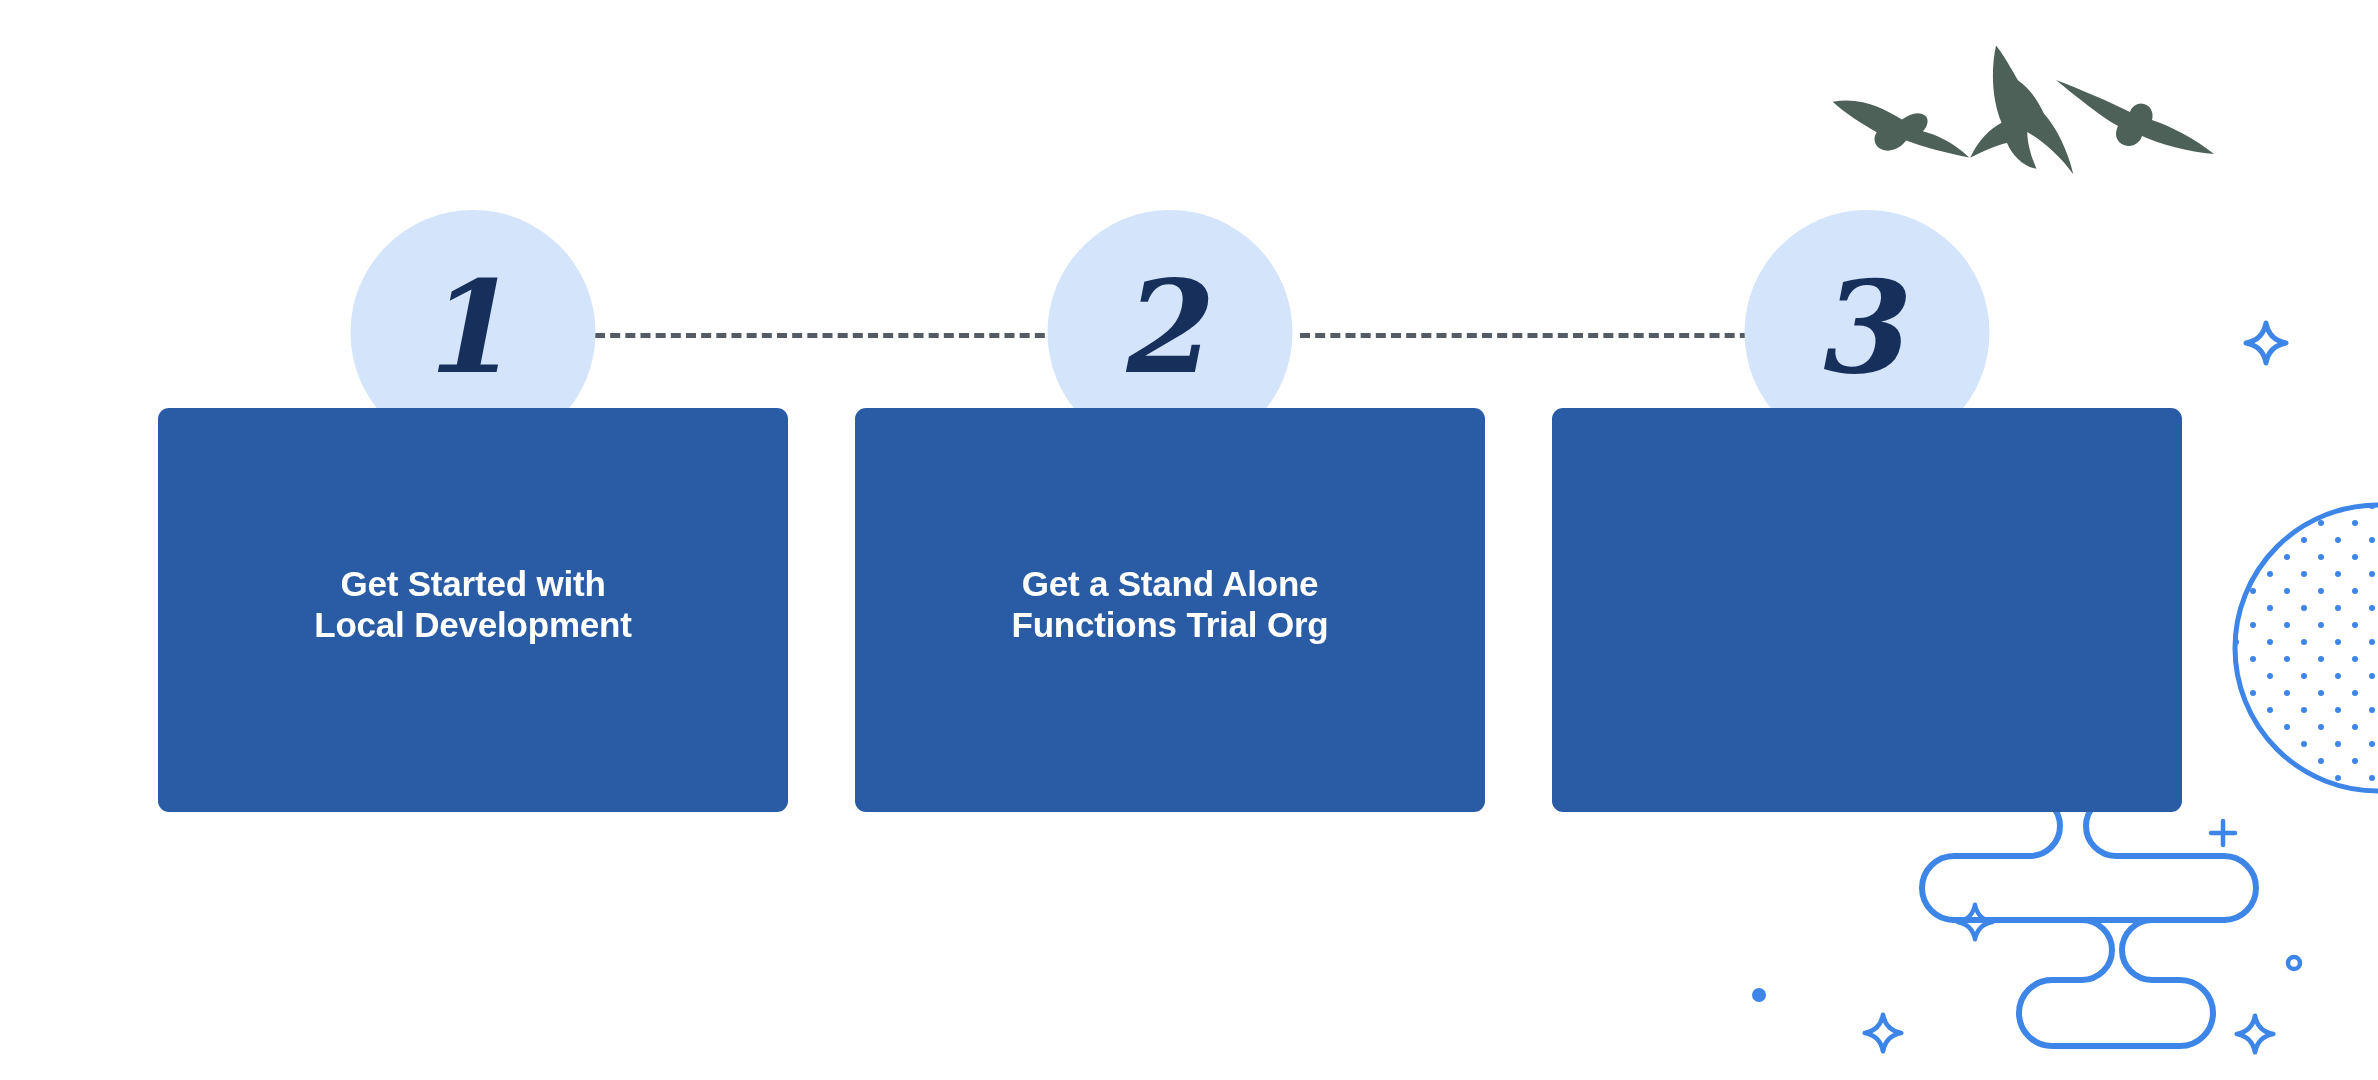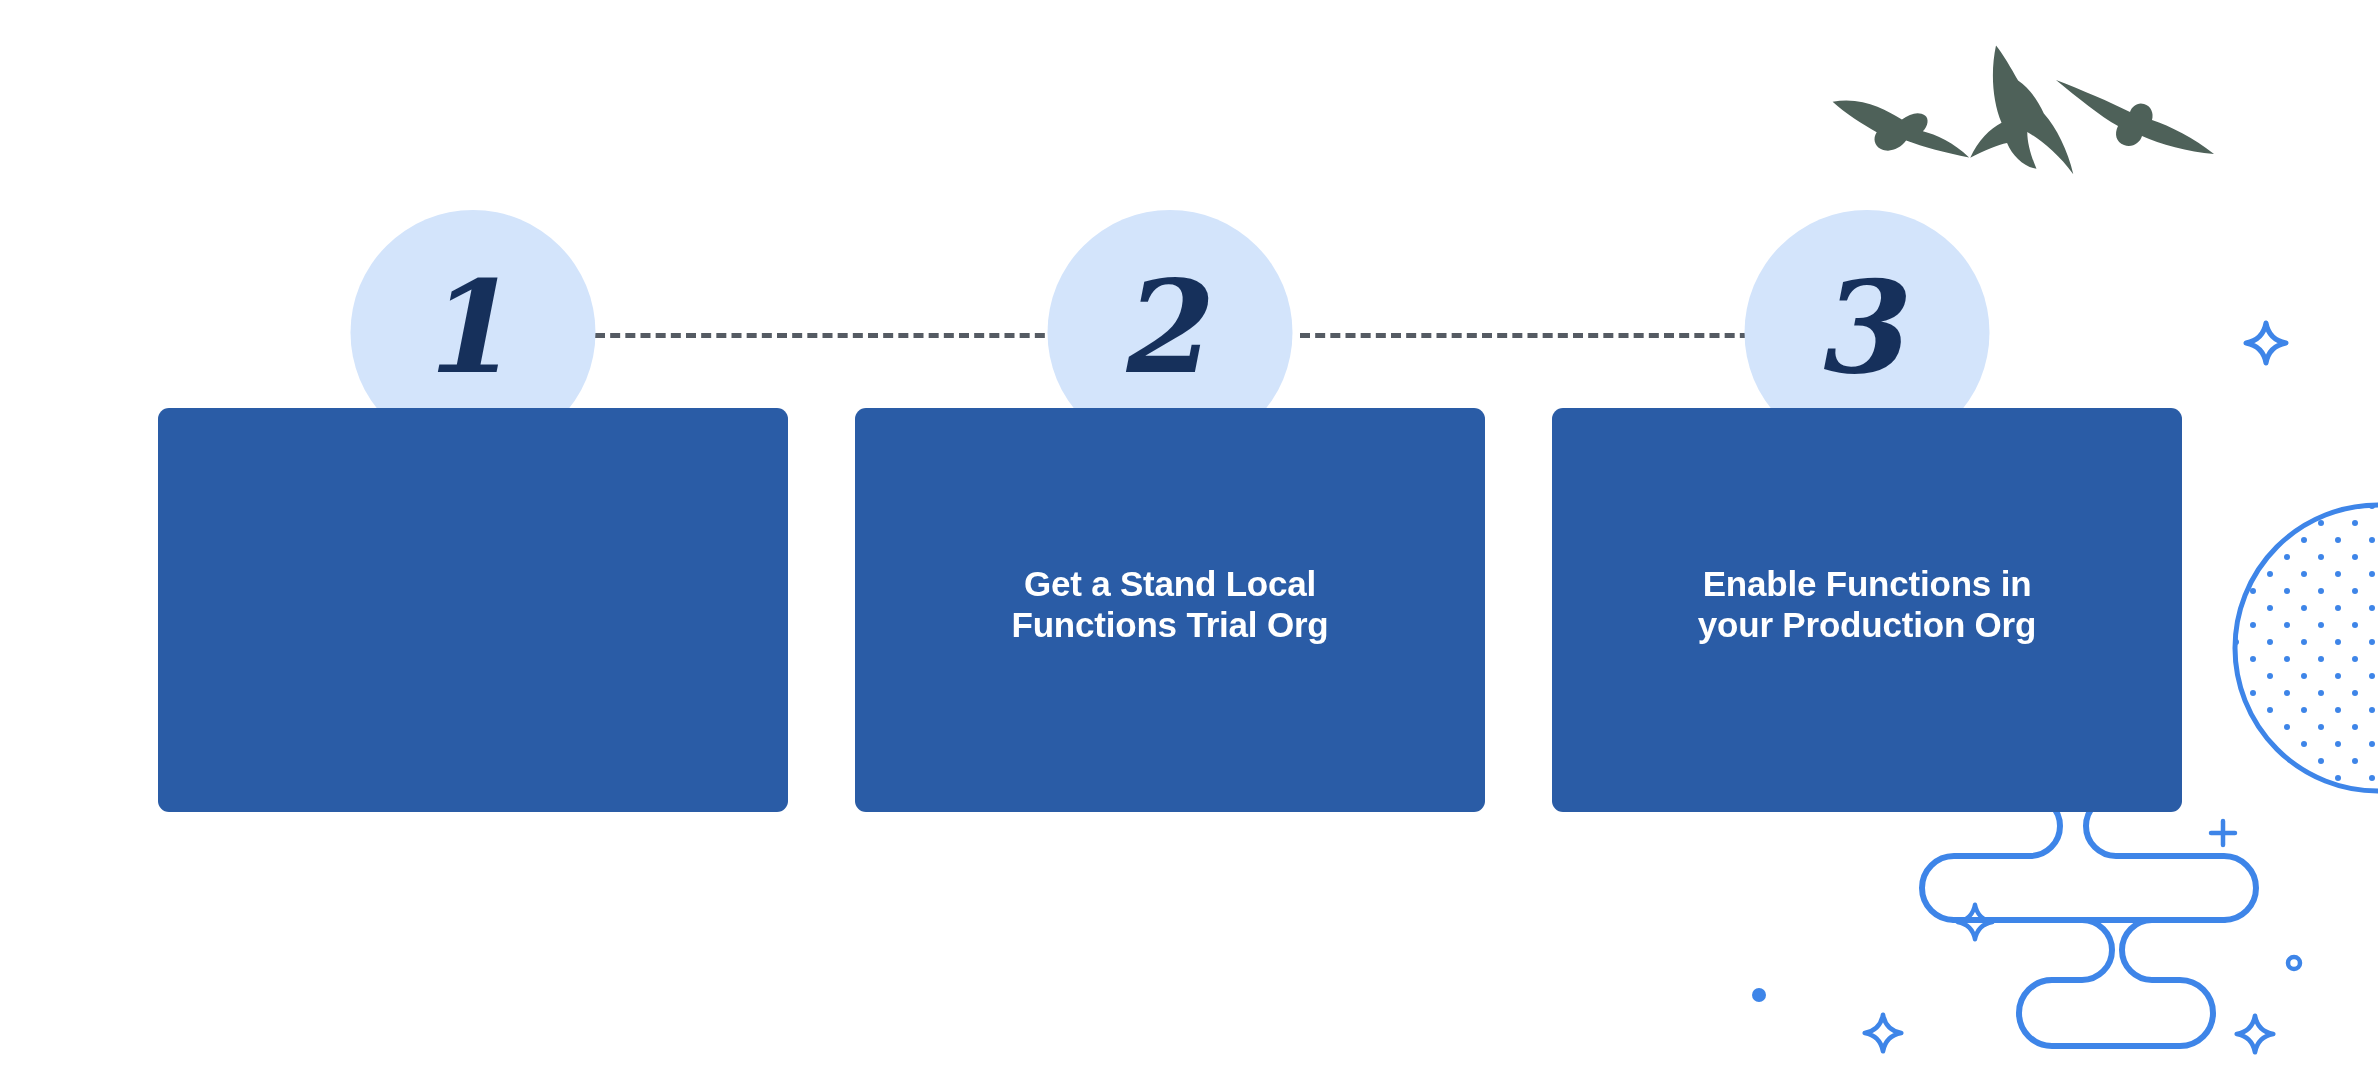--- a/index.html
+++ b/index.html
@@ -146,36 +146,36 @@
   </svg>
 
   <div class="connector" id="conn-1-2"></div>
   <div class="connector" id="conn-2-3"></div>
 
   <div class="step" id="step-1">
     <div class="badge">
       <span class="badge-num">1</span>
     </div>
     <div class="card">
+      <h2 class="card-title">Get Started with
+Local Development</h2>
     </div>
   </div>
 
   <div class="step" id="step-2">
     <div class="badge">
       <span class="badge-num">2</span>
     </div>
     <div class="card">
-      <h2 class="card-title">Get a Stand Local
+      <h2 class="card-title">Get a Stand Alone
 Functions Trial Org</h2>
     </div>
   </div>
 
   <div class="step" id="step-3">
     <div class="badge">
       <span class="badge-num">3</span>
     </div>
     <div class="card">
-      <h2 class="card-title">Enable Functions in
-your Production Org</h2>
     </div>
   </div>
 
 </div>
 
 </body></html>

